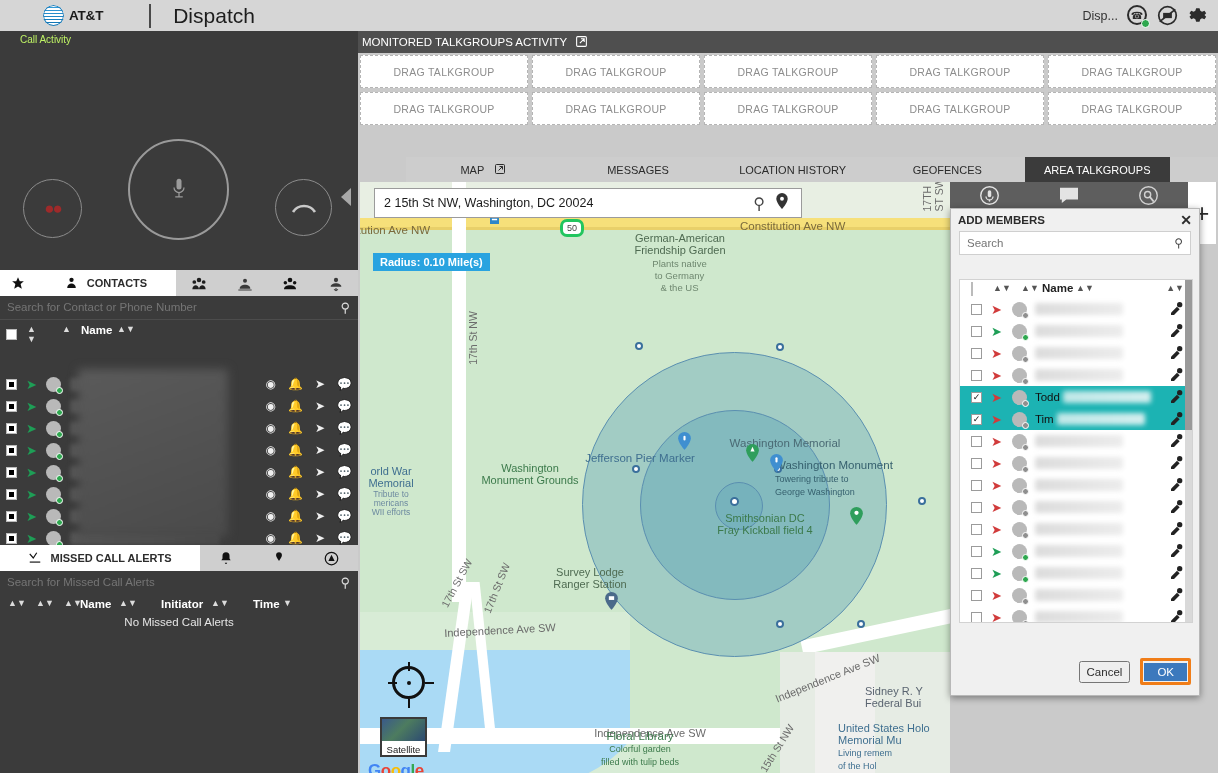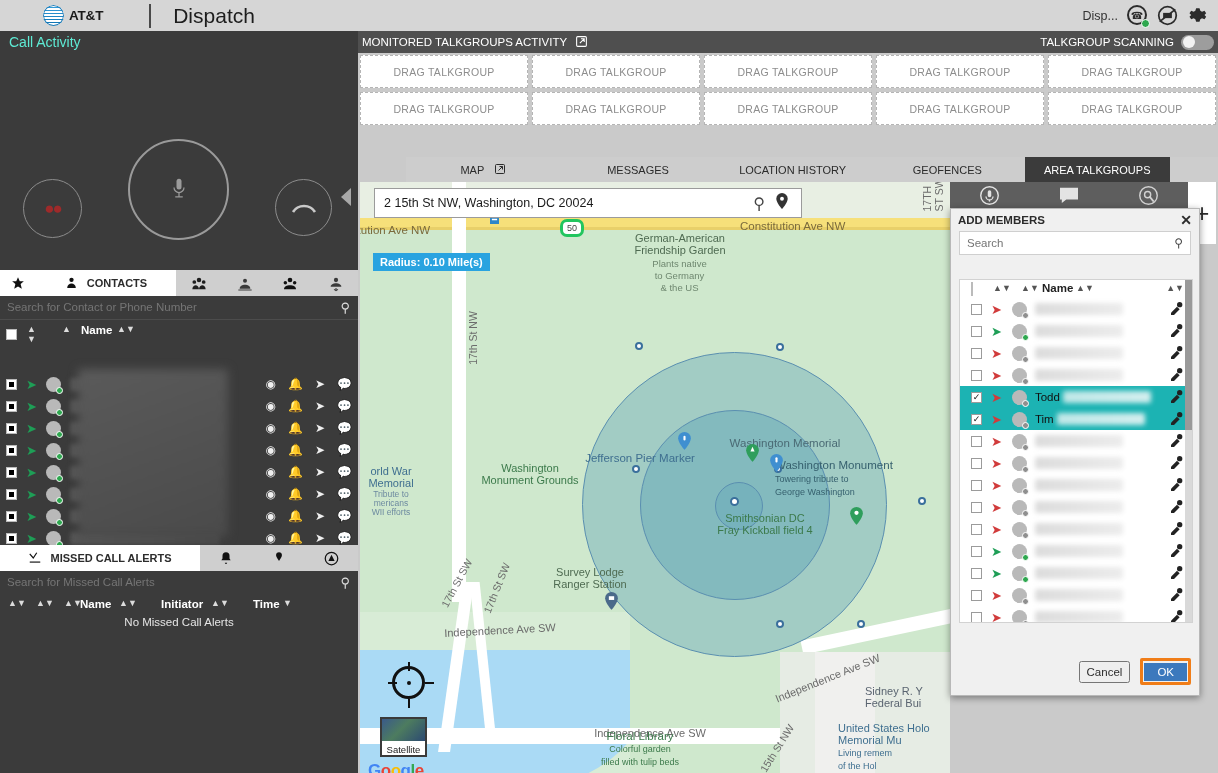--- a/index.html
+++ b/index.html
@@ -25,21 +25,21 @@
   .disp-label { font-size:12.5px; color:#333; }
   .ticon { width:21px; height:21px; position:relative; display:inline-block; }
   .circ-icon { width:20px;height:20px;border-radius:50%;border:2px solid #2b2b2b;
      display:flex;align-items:center;justify-content:center;font-size:10px;color:#2b2b2b;}
   .badge-ok { position:absolute; right:-2px; bottom:-2px; width:9px;height:9px;
      background:#2ea84f; border-radius:50%; border:1px solid #fff; }
 
   
   .leftpanel { position:absolute; left:0; top:31px; width:358px; height:742px;
      background:#3b3b3b; }
-  .ca-title { position:absolute; left:9px; top:3px; font-size:14px; color:#5eead4; }
+  .ca-title { position:absolute; left:20px; top:3px; font-size:10px; color:#bef264; }
   .call-area { position:absolute; left:0; top:0; width:358px; height:239px; }
   .mic-circle { position:absolute; left:128px; top:108px; width:101px;height:101px;
      border-radius:50%; border:2px solid #9a9a9a; }
   .mic-glyph { position:absolute; left:50%; top:50%; transform:translate(-50%,-50%);
      width:15px;height:25px; }
   .vm-circle { position:absolute; left:23px; top:148px; width:59px;height:59px;
      border-radius:50%; border:1.5px solid #8c8c8c; display:flex;
      align-items:center;justify-content:center;}
   .vm-glyph { color:#9e2a2a; font-size:17px; letter-spacing:-2px; font-weight:bold;}
   .end-circle { position:absolute; left:275px; top:148px; width:57px;height:57px;
@@ -476,26 +476,20 @@
   <div class="rightside">
 
     <div class="mta-bar">
       <span>MONITORED TALKGROUPS ACTIVITY</span>
       <span style="margin-left:8px;">
         <svg width="13" height="13" viewBox="0 0 24 24">
             <rect x="3" y="3" width="18" height="18" rx="2" fill="none" stroke="#fff" stroke-width="2"></rect>
             <path d="M9 15L17 7M11 7h6v6" fill="none" stroke="#fff" stroke-width="2"></path>
           </svg>
       </span>
-      <div class="scan-right">
-        <span>TALKGROUP SCANNING</span>
-        <span class="toggle">
-            <span class="knob"></span>
-          </span>
-      </div>
     </div>
 
     <div class="dragrow" id="dragrow1" style="top:22px;">
         <div class="dragcell">DRAG TALKGROUP</div>
         <div class="dragcell">DRAG TALKGROUP</div>
         <div class="dragcell">DRAG TALKGROUP</div>
         <div class="dragcell">DRAG TALKGROUP</div>
         <div class="dragcell">DRAG TALKGROUP</div>
       </div>
     <div class="dragrow" id="dragrow2" style="top:59px;">

